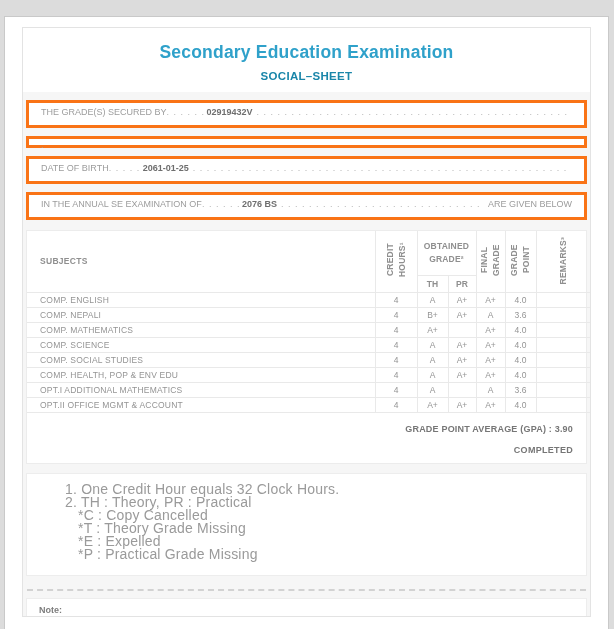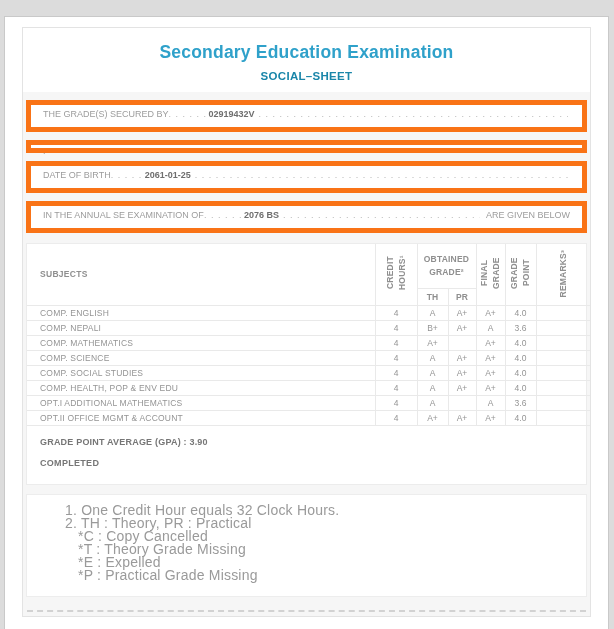--- a/index.html
+++ b/index.html
@@ -17,21 +17,21 @@
   .panel {
     position:absolute; left:17px; right:17px; top:10px; bottom:15px;
     background:#f6f6f6; border:1px solid #e3e3e3;
     overflow:hidden;
   }
   .titleblock { text-align:center; padding-top:14px; padding-bottom:10px; background:#fff; }
   .title { font-size:17.5px; font-weight:bold; color:#2fa1ca; letter-spacing:.2px; }
   .subtitle { font-size:11.5px; font-weight:bold; color:#1a86a9; margin-top:7px; letter-spacing:.3px; }
 
   .strip {
-    background:#fff; border:5px solid #f97316;
+    background:#fff; border:3px solid #f97316;
     margin:8px 3px 0 3px; padding:4px 12px;
   }
   .infoline { display:flex; align-items:baseline; font-size:9px; color:#9c9c9c; height:14px; overflow:hidden; }
   .lbl { white-space:nowrap; }
   .val { white-space:nowrap; font-weight:bold; color:#6e6e6e; padding:0 2px; }
   .sfx { white-space:nowrap; padding-left:4px; }
   .dots-mid { display:inline-block; width:38px; overflow:hidden; white-space:nowrap; color:#b3b3b3; }
   .dots-mid::after, .leader::after {
     content:". . . . . . . . . . . . . . . . . . . . . . . . . . . . . . . . . . . . . . . . . . . . . . . . . . . . . . . . . . . . . . . . . . . . . . . . . . . . . . . . . . . . . . . . . . . .";
     color:#b3b3b3; letter-spacing:1px;
@@ -60,21 +60,21 @@
   table col.c-gp  { width:31px; }
   table col.c-rm  { width:54px; }
   tbody td { height:15px; text-align:center; color:#949494; }
   tbody td.sub { text-align:left; padding-left:13px; letter-spacing:.2px; }
   
   table tr > *:first-child { border-left:none; }
   table tr > *:last-child { border-right:none; }
   thead tr.r1 th { border-top:none; }
   tbody tr:last-child td { border-bottom:1px solid #e9e9e9; }
 
-  .summary { padding:11px 13px 16px; }
+  .summary { padding:11px 13px 8px; text-align:right; }
   .gpa { font-size:9px; font-weight:bold; color:#767676; letter-spacing:.2px; }
   .completed { font-size:9px; font-weight:bold; color:#767676; margin-top:11px; letter-spacing:.3px; }
 
   .footnotes { margin:9px 3px 0 3px; padding:9px 18px 14px; background:#fff; border:1px solid #ededed; }
   .fn { font-size:14px; color:#9a9a9a; line-height:13px; letter-spacing:.2px;margin-left:20px; }
   .fn.ind { padding-left:13px; }
 
   .divider { margin:13px 4px 7px 4px; border-top:2px dashed #d2d2d2; height:0; }
 
   .notebox { margin:0 3px; padding:6px 12px 14px; background:#fff; border:1px solid #ededed; }

